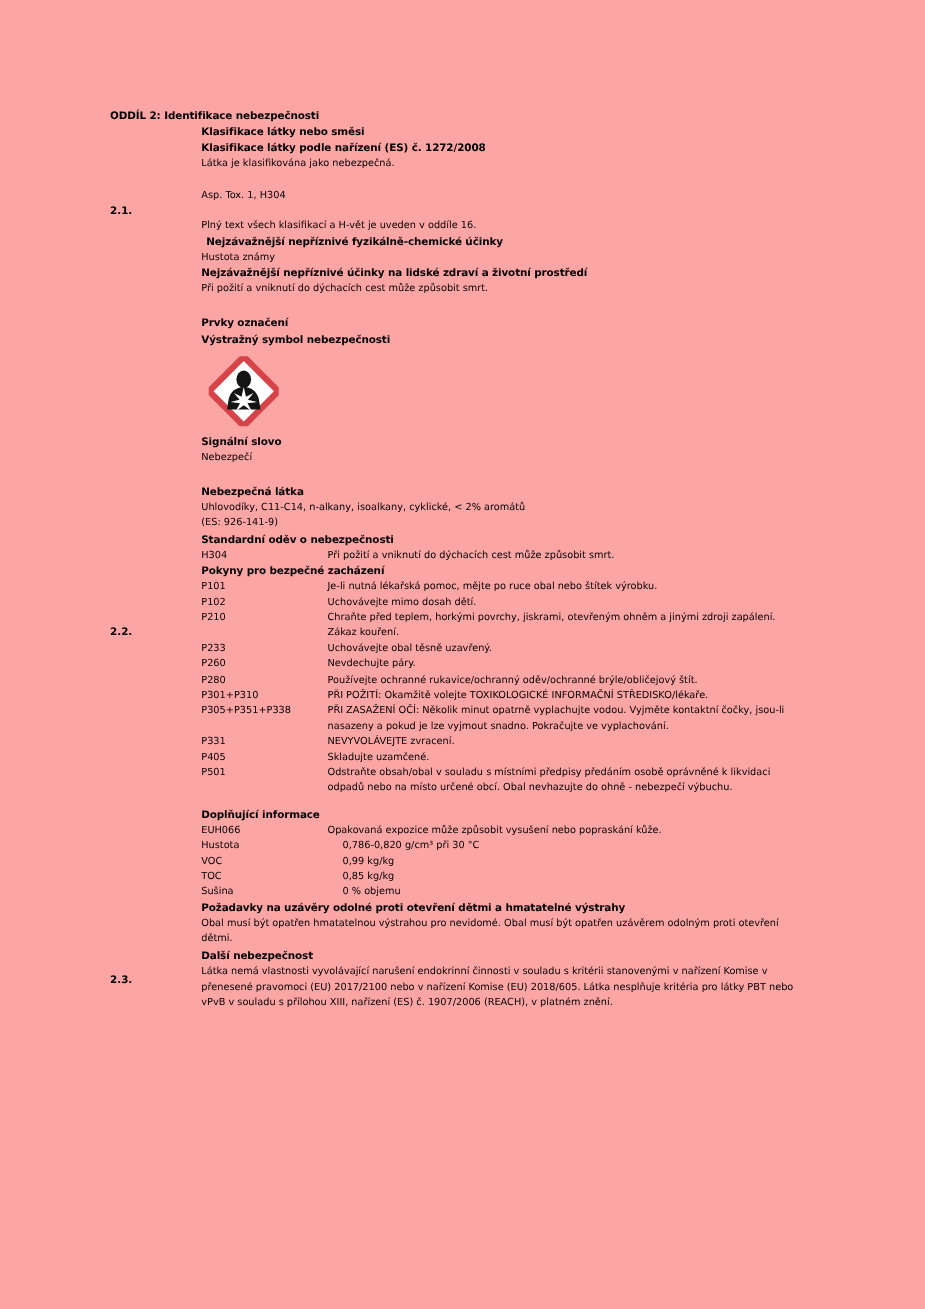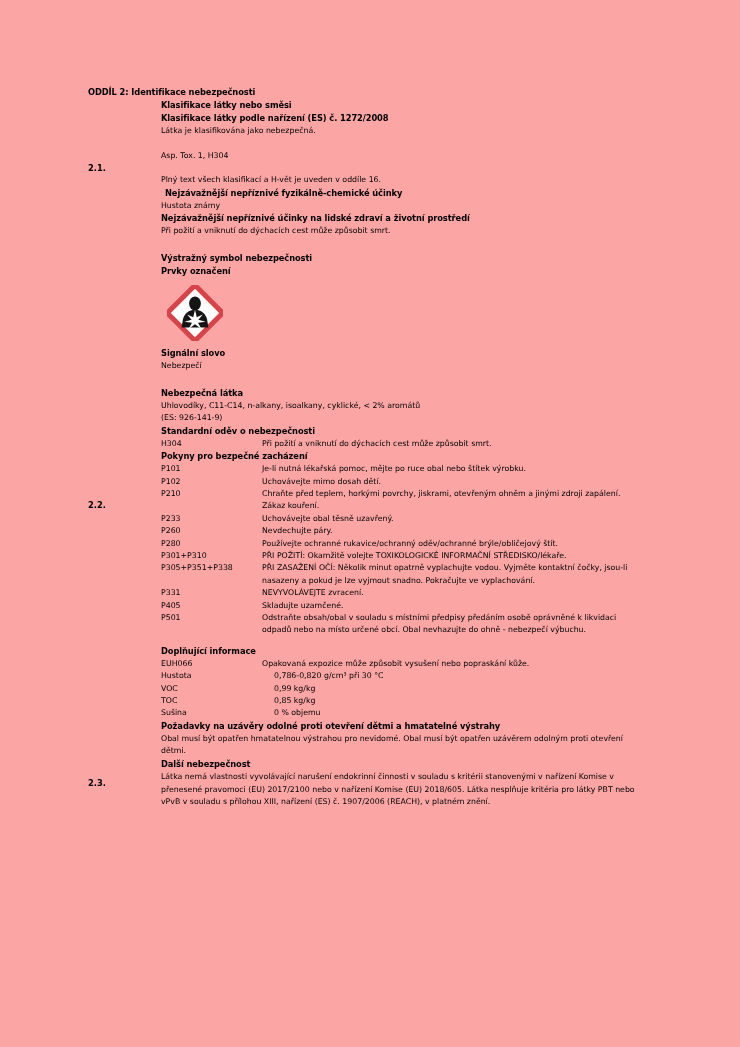--- a/index.html
+++ b/index.html
@@ -125,22 +125,22 @@
         <div class="h-bold">Nejzávažnější nepříznivé účinky na lidské zdraví a životní prostředí</div>
         <div class="t-plain">Při požití a vniknutí do dýchacích cest může způsobit smrt.</div>
       </div>
     </div>
 
     <div class="spacer-lg"></div>
 
     <div class="row">
       <div class="num">2.2.</div>
       <div class="body-col">
+        <div class="h-bold">Prvky označení</div>
         <div class="h-bold">Výstražný symbol nebezpečnosti</div>
-        <div class="h-bold">Prvky označení</div>
 
         <div class="picto-wrap">
           <svg class="ghs" width="56" height="56" viewBox="0 0 100 100">
             <g transform="translate(50,50) rotate(45) translate(-50,-50)">
               <rect x="15" y="15" width="70" height="70" fill="#ffffff" stroke="#d6444a" stroke-width="9"></rect>
             </g>
 
             <g fill="#141414">
               <ellipse cx="50" cy="33" rx="10.5" ry="12.5"></ellipse>
               <path d="M50 44

